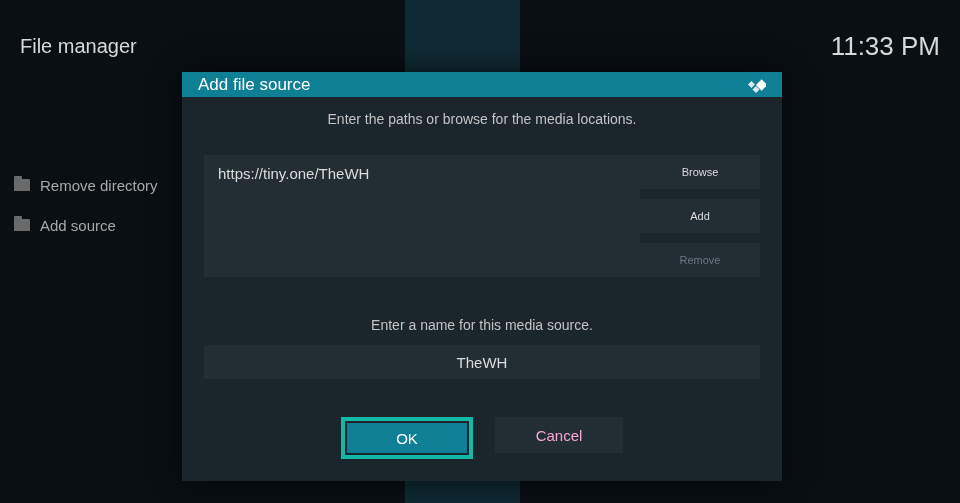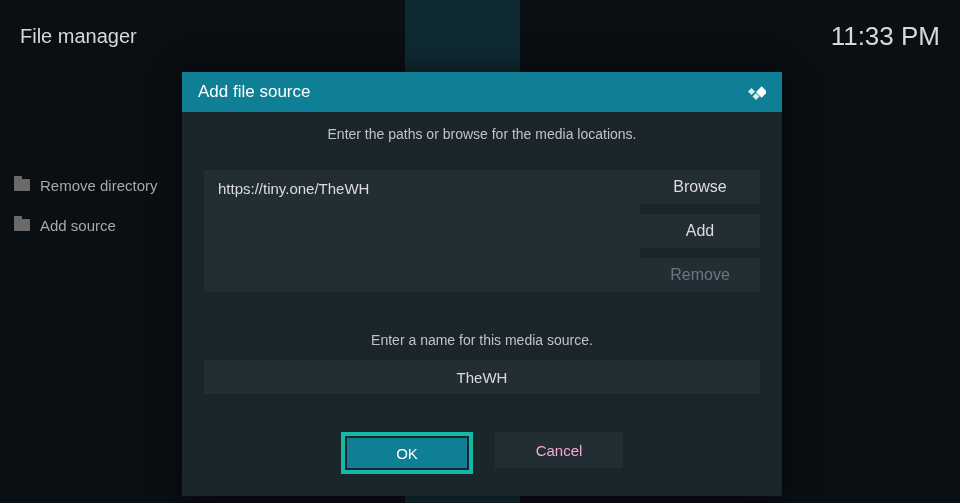--- a/index.html
+++ b/index.html
@@ -16,21 +16,21 @@
       position: absolute;
       top: 0;
       left: 405px;
       width: 115px;
       height: 503px;
       background: #0f2a33;
       z-index: 0;
     }
     .top-bar {
       position: absolute;
-      top: 16px;
+      top: 26px;
       left: 0;
       right: 0;
       height: 40px;
       display: flex;
       justify-content: space-between;
       align-items: center;
       padding: 0 20px;
       color: #d8d8d8;
       z-index: 1;
     }
@@ -73,21 +73,21 @@
       left: 182px;
       top: 72px;
       width: 600px;
       background: #1a252c;
       box-shadow: 0 0 28px rgba(0,0,0,0.65);
       z-index: 5;
     }
     .dialog-header {
       background: #0f7f96;
       color: #ffffff;
-      height: 40px;
+      height: 25px;
       display: flex;
       align-items: center;
       justify-content: space-between;
       padding: 0 16px;
       font-size: 17px;
     }
     .dialog-header .kodi-logo {
       display: inline-flex;
       align-items: center;
     }
@@ -120,21 +120,21 @@
       flex-direction: column;
       gap: 10px;
     }
     .btn {
       background: #222d34;
       color: #dcdcdc;
       height: 34px;
       display: flex;
       align-items: center;
       justify-content: center;
-      font-size: 16px;
+      font-size: 11px;
       border: none;
       cursor: pointer;
     }
     .btn.disabled { color: #6b7881; cursor: default; }
     .name-label {
       text-align: center;
       font-size: 14px;
       color: #c3c3c3;
       margin: 40px 0 12px 0;
     }

